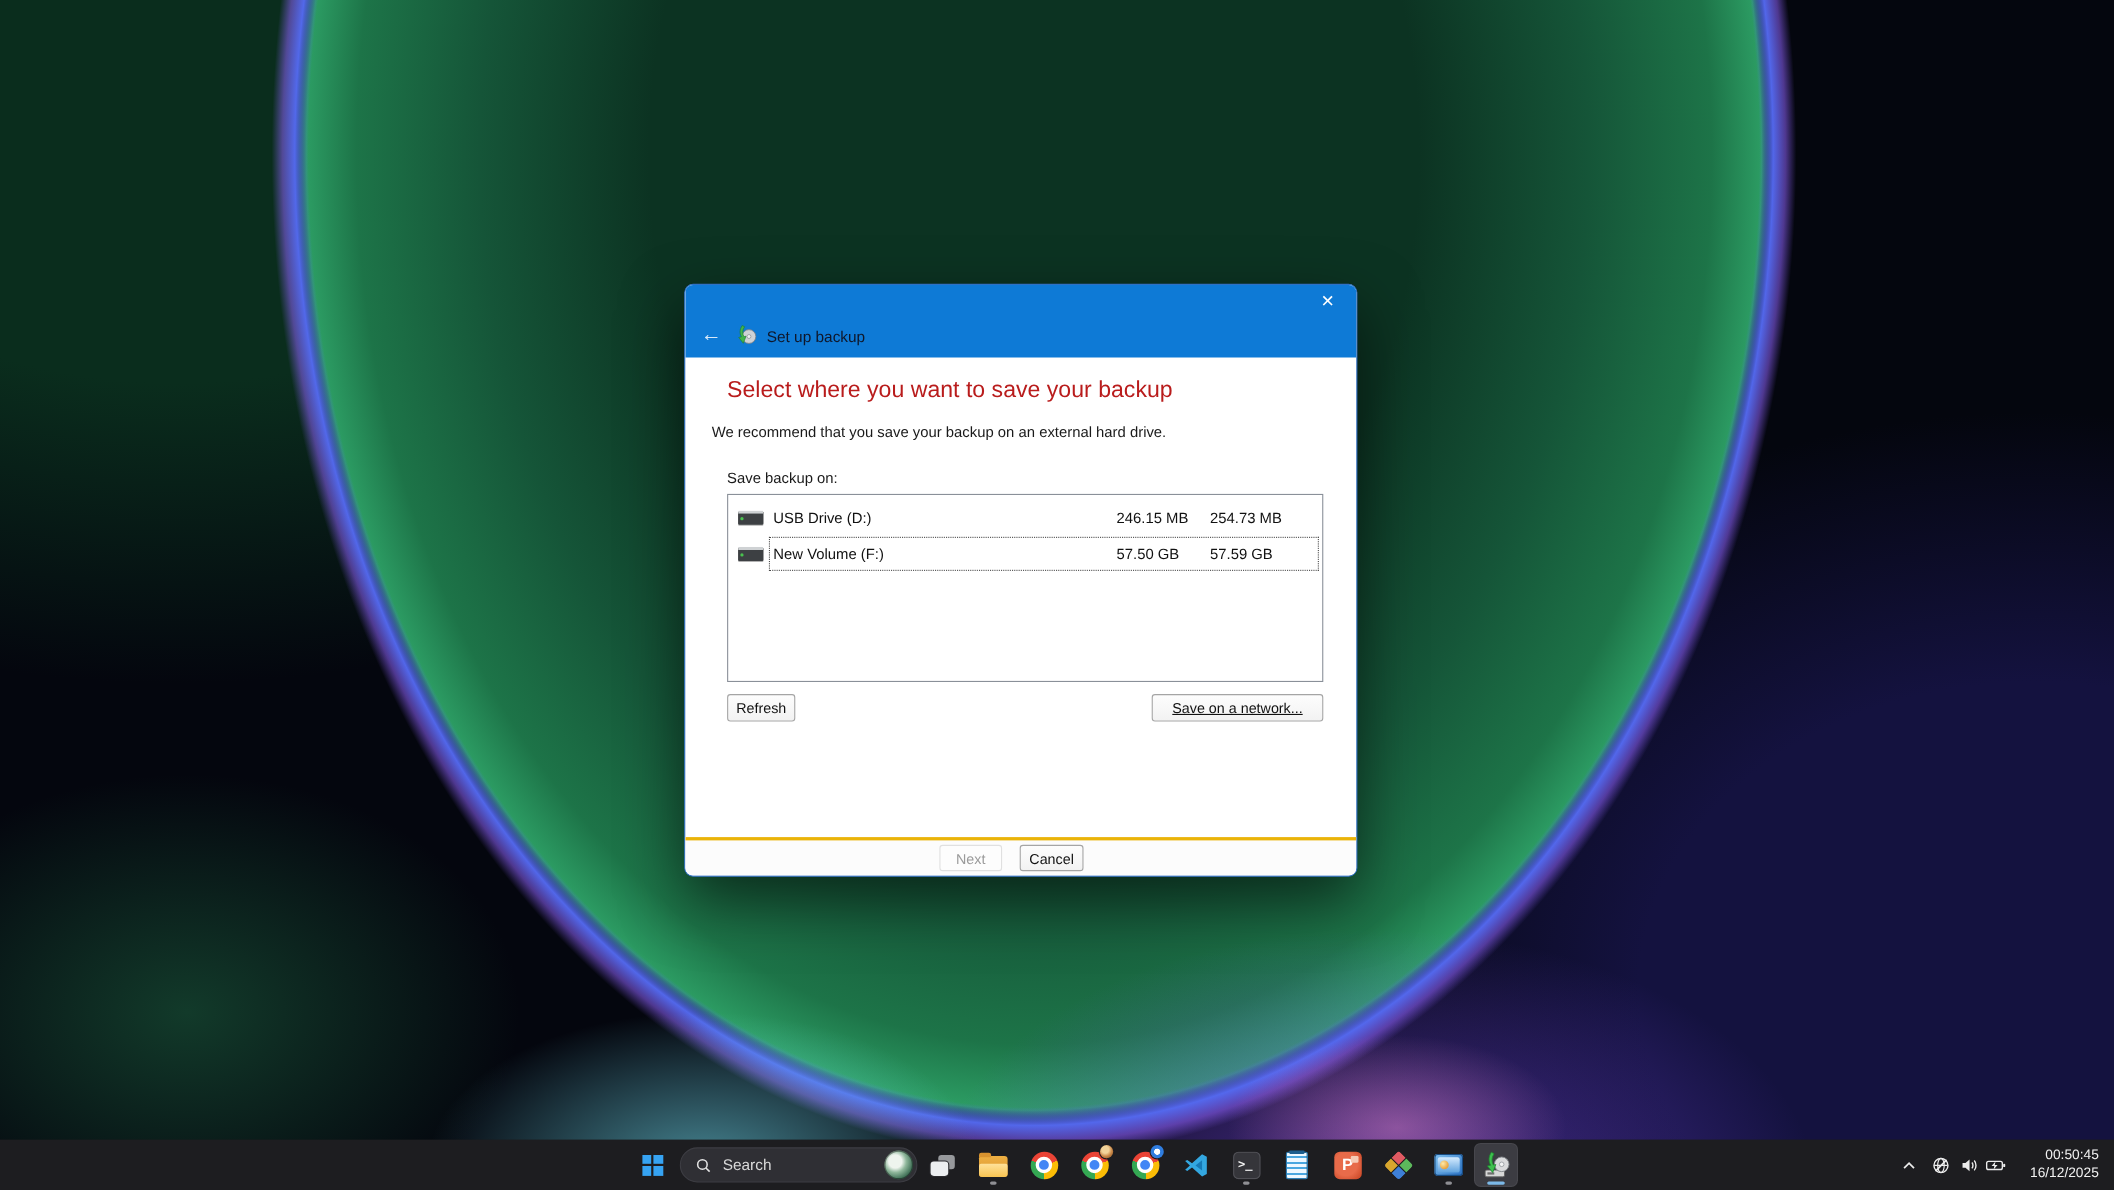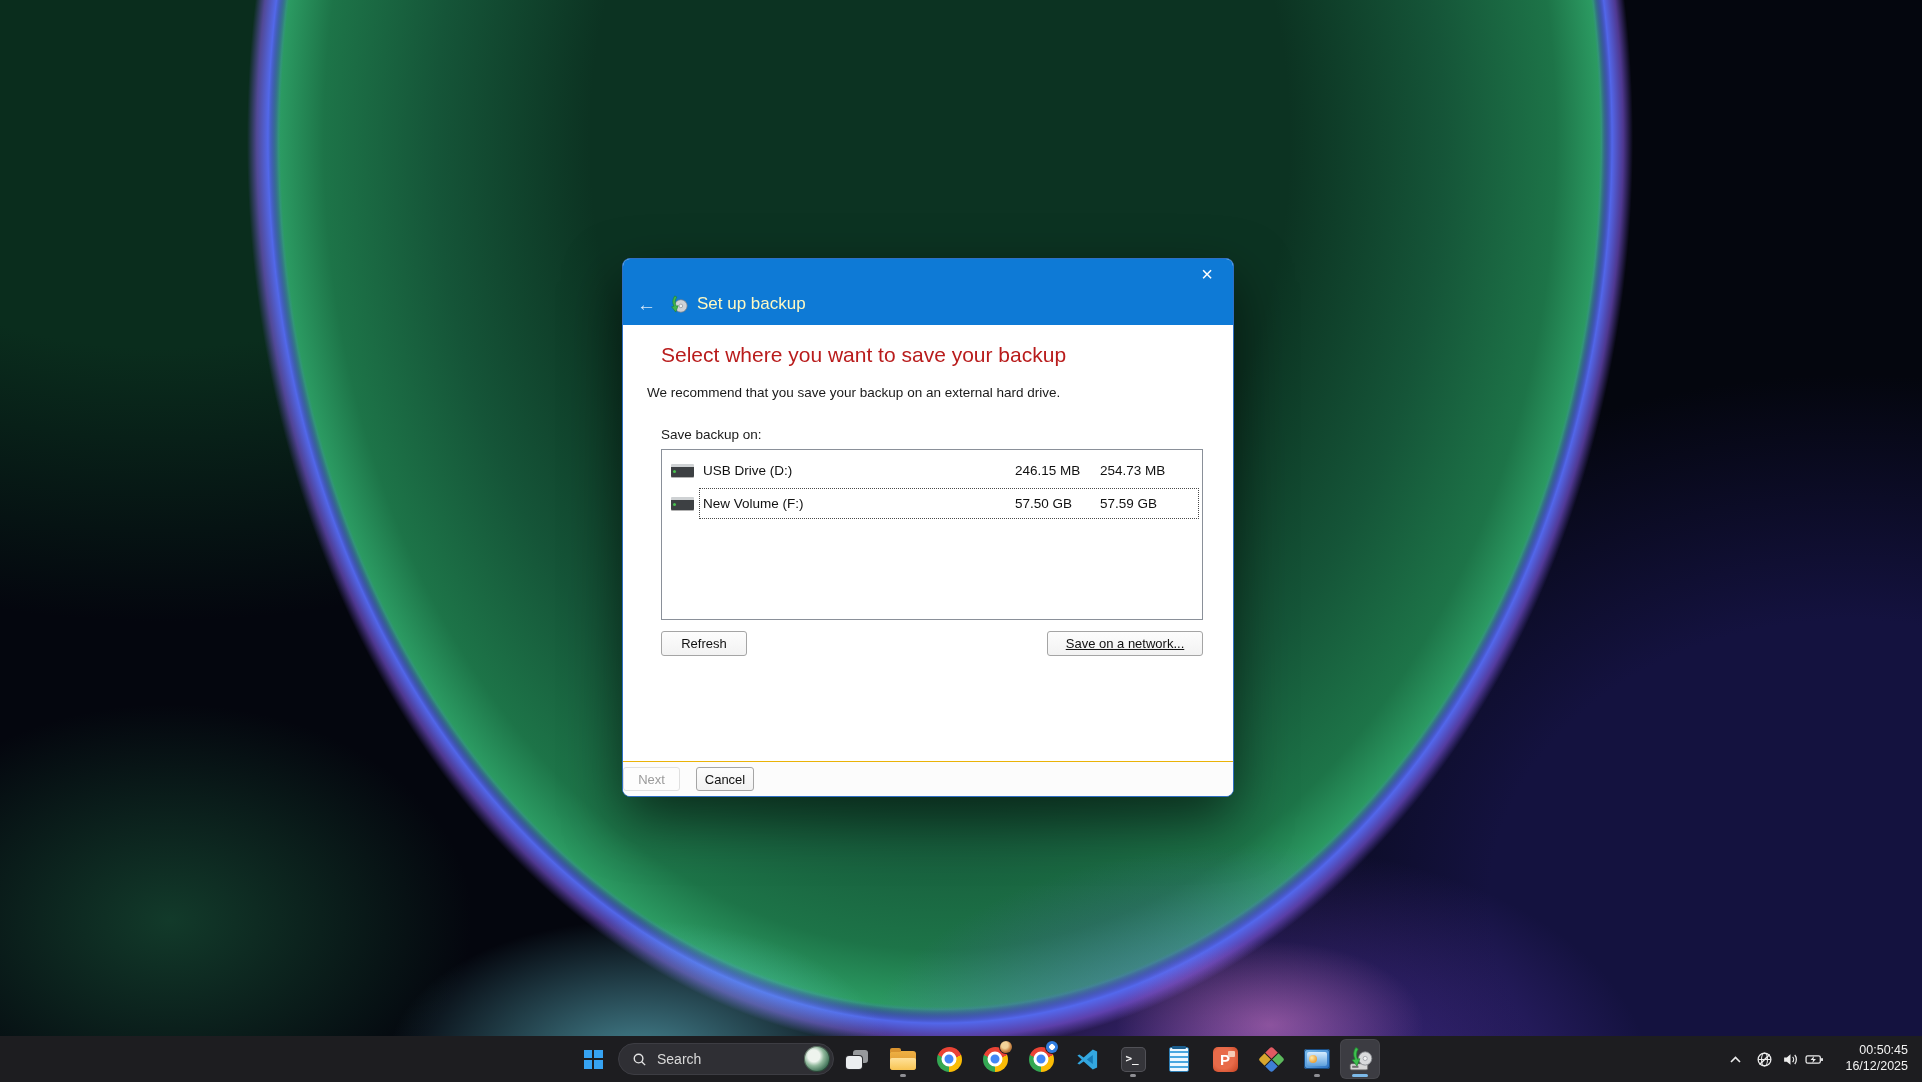--- a/index.html
+++ b/index.html
@@ -20,21 +20,21 @@
       #04060e; }
 
   
   .dialog { position: absolute; left: 622px; top: 258px; width: 612px; height: 539px;
     background: #fff; border: 1px solid #2f6fc4; border-radius: 8px; overflow: hidden;
     box-shadow: 0 22px 55px rgba(0,0,0,0.55); font-size: 13.5px; color: #111; }
   .titlebar { position: absolute; top: 0; left: 0; right: 0; height: 66px; background: #0e7ad6;
     display: flex; align-items: flex-end; padding: 0 0 11px 14px; color: #fff; }
   .back-btn { font-size: 19px; line-height: 18px; color: #d7e8f8; cursor: default; }
   .title-icon { margin: 0 9px 0 13px; width: 19px; height: 19px; }
-  .title-text { font-size: 17px; color: #fef9c3; text-align: center; }
+  .title-text { font-size: 14px; color: #0f172a; text-align: center; }
   .close-btn { position: absolute; top: 5px; right: 13px; font-size: 20px; line-height: 20px;
     color: #fff; width: 26px; text-align: center; }
 
   .heading { position: absolute; top: 84px; left: 38px; font-size: 21px; font-weight: 400; color: #b91c1c; }
   .desc { position: absolute; top: 126px; left: 24px; color: #1a1a1a; }
   .save-label { position: absolute; top: 168px; left: 38px; color: #1a1a1a; }
 
   .listbox { position: absolute; top: 190px; left: 38px; width: 542px; height: 171px;
     border: 1px solid #8a9099; background: #fff; }
   .lv-header { display: grid; grid-template-columns: 343px 85px 80px 1fr; height: 27px; }
@@ -48,25 +48,25 @@
   .lv-row.selected::after { content: ""; position: absolute; left: 37px; right: 3px; top: 1px;
     bottom: 1px; border: 1px dotted #4a4a4a; pointer-events: none; }
   .drive-icon { position: relative; width: 23px; height: 13px; background: #3d4043;
     border-radius: 1px; border-top: 3px solid #cfd2d4; box-shadow: 0 1px 0 rgba(0,0,0,.3); flex: none; }
   .drive-icon::before { content: ""; position: absolute; left: 2px; top: 3px; width: 3px; height: 3px;
     border-radius: 50%; background: #49c24f; }
 
   .btn { display: inline-flex; align-items: center; justify-content: center;
     background: linear-gradient(#fdfdfd, #f2f2f2); border: 1px solid #a5a5a5; border-radius: 3px;
     font-size: 13px; color: #111; }
-  .btn-refresh { position: absolute; top: 372px; left: 38px; width: 86px; height: 25px; }
+  .btn-refresh { position: absolute; top: 372px; left: 38px; width: 62px; height: 25px; }
   .btn-savenet { position: absolute; top: 372px; left: 424px; width: 156px; height: 25px; text-decoration: underline; }
 
   .footer { position: absolute; left: 0; right: 0; bottom: 0; height: 35px;
-    border-top: 1px solid #eab308; background: #fcfcfc; display: flex; justify-content: flex-start;
+    border-top: 3px solid #eab308; background: #fcfcfc; display: flex; justify-content: center;
     align-items: center; gap: 16px; padding-right: 17px; }
   .btn-next { width: 57px; height: 24px; color: #9b9b9b; border-color: #e0e0e0;
     background: #fdfdfd; }
   .btn-cancel { width: 58px; height: 24px; }
 
   
   .taskbar { position: absolute; left: 0; top: 1036px; width: 1922px; height: 46px;
     background: #1d1d20; }
   .tb-btn { position: absolute; top: 3px; width: 40px; height: 40px; border-radius: 6px;
     display: flex; align-items: center; justify-content: center; }

